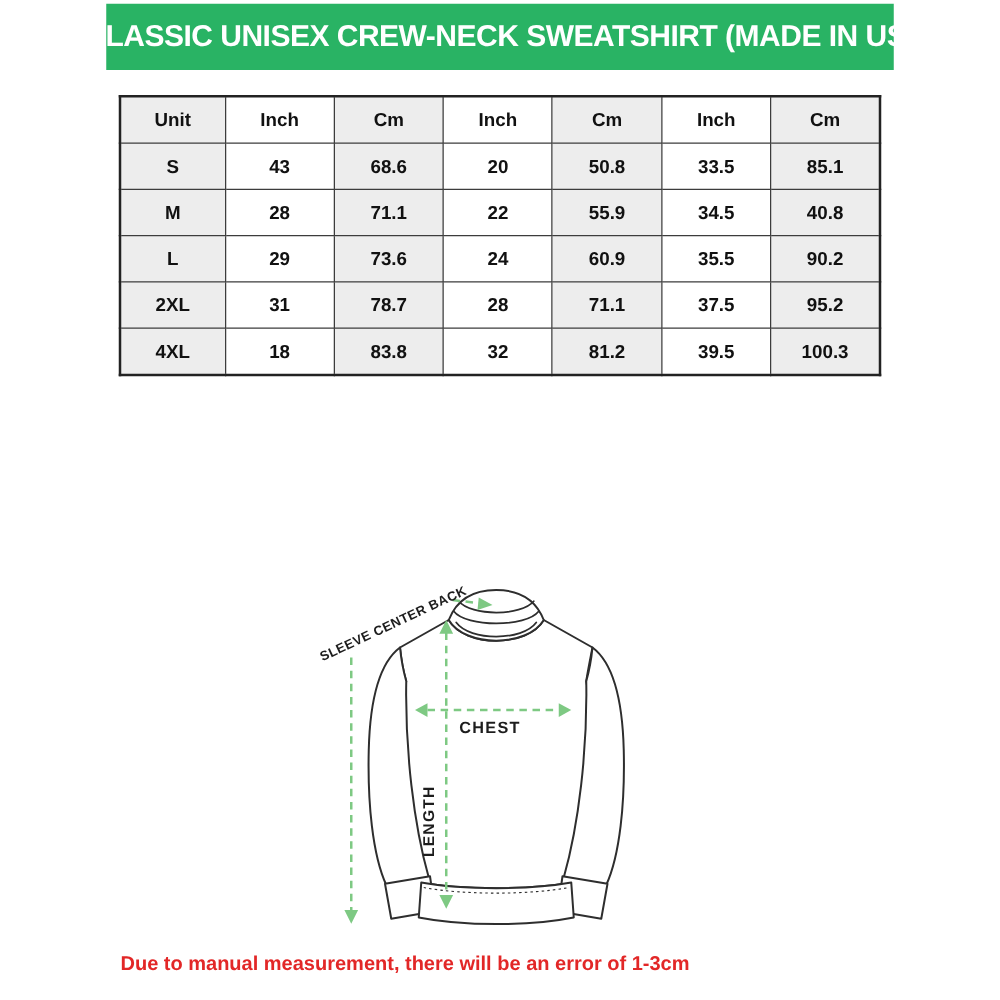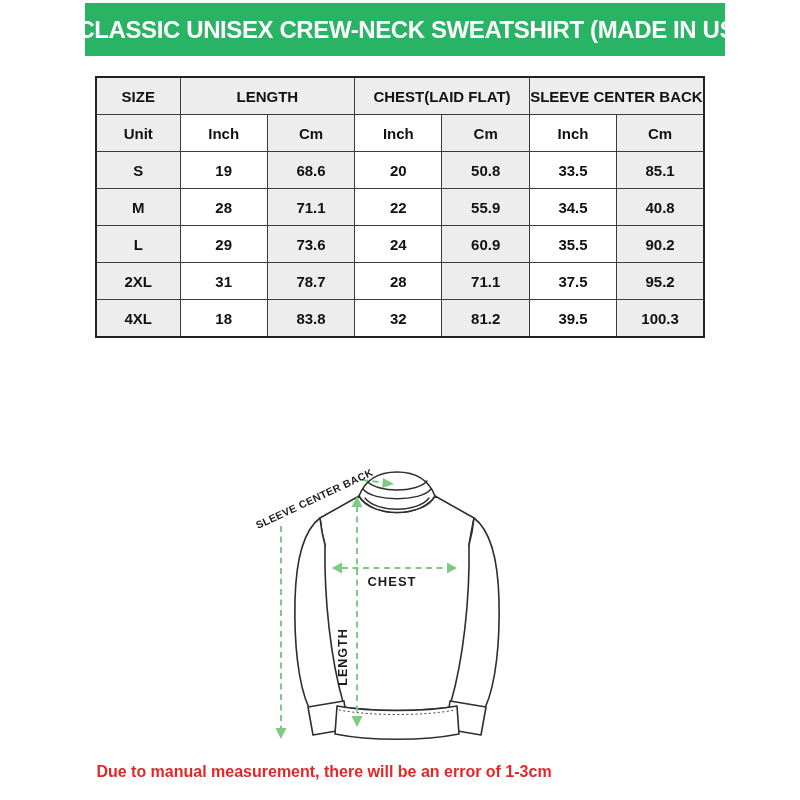--- a/index.html
+++ b/index.html
@@ -1,21 +1,21 @@
 <!DOCTYPE html>
 <html><head>
 <meta charset="utf-8">
 <style>
   html,body{margin:0;padding:0;background:#ffffff;}
   body{width:800px;height:800px;position:relative;font-family:"Liberation Sans",sans-serif;overflow:hidden;}
 
   
   .title-bar{
     position:absolute;left:85px;top:3px;width:630px;height:53px;
-    background:#29b364;display:flex;align-items:center;justify-content:center;padding-left:10px;
+    background:#29b364;display:flex;align-items:center;justify-content:center;
   }
   .title-bar h1{
     margin:0;color:#ffffff;font-size:24px;font-weight:bold;
     letter-spacing:-0.4px;white-space:nowrap;
   }
 
   
   .size-table{
     position:absolute;left:95px;top:76px;width:610px;
     border-collapse:collapse;table-layout:fixed;
@@ -59,39 +59,33 @@
     <col class="c-size">
       <col>
       <col>
       <col>
       <col>
       <col>
       <col>
   </colgroup>
   <thead>
     <tr>
-      <th class="shade">SIZE</th>
-      <th class="shade" colspan="2">LENGTH</th>
-      <th class="shade" colspan="2">CHEST(LAID FLAT)</th>
-      <th class="shade" colspan="2">SLEEVE CENTER BACK</th>
-    </tr>
-    <tr>
       <th class="shade">Unit</th>
       <th>Inch</th>
       <th class="shade">Cm</th>
       <th>Inch</th>
       <th class="shade">Cm</th>
       <th>Inch</th>
       <th class="shade">Cm</th>
     </tr>
   </thead>
   <tbody>
     <tr>
       <th class="shade">S</th>
-      <td>19</td>
+      <td>43</td>
       <td class="shade">68.6</td>
       <td>20</td>
       <td class="shade">50.8</td>
       <td>33.5</td>
       <td class="shade">85.1</td>
     </tr>
     <tr>
       <th class="shade">M</th>
       <td>28</td>
       <td class="shade">71.1</td>

